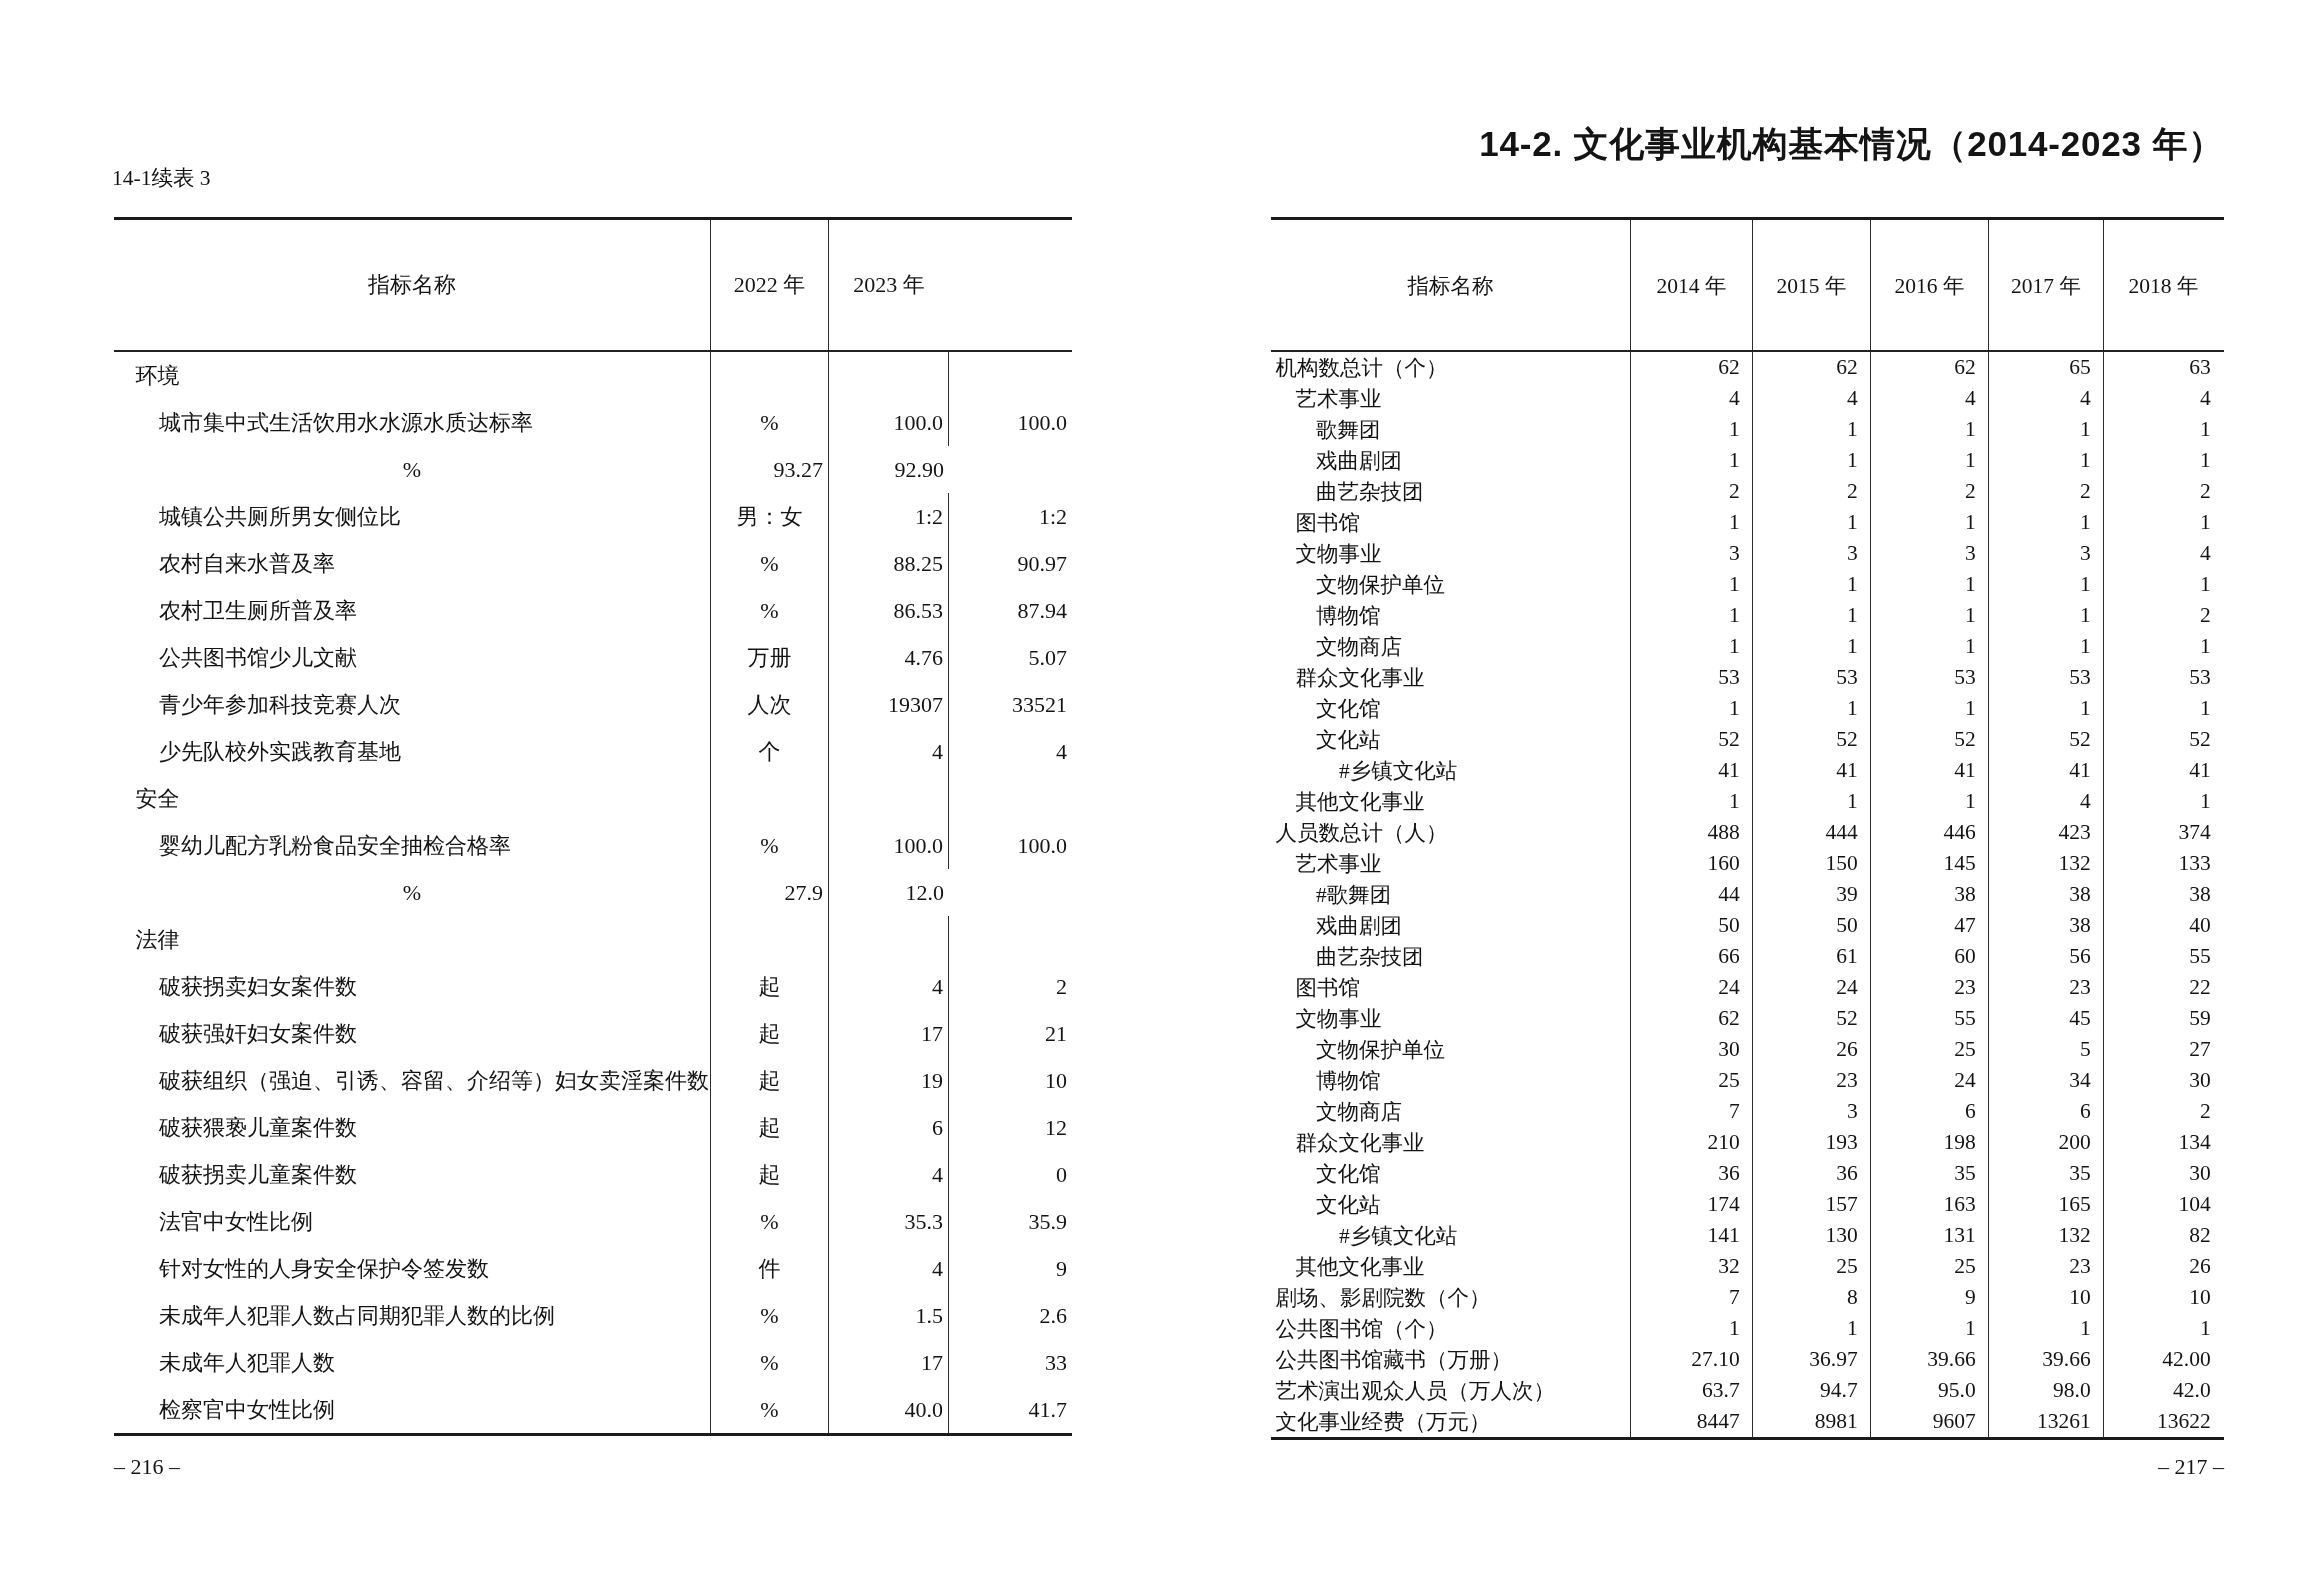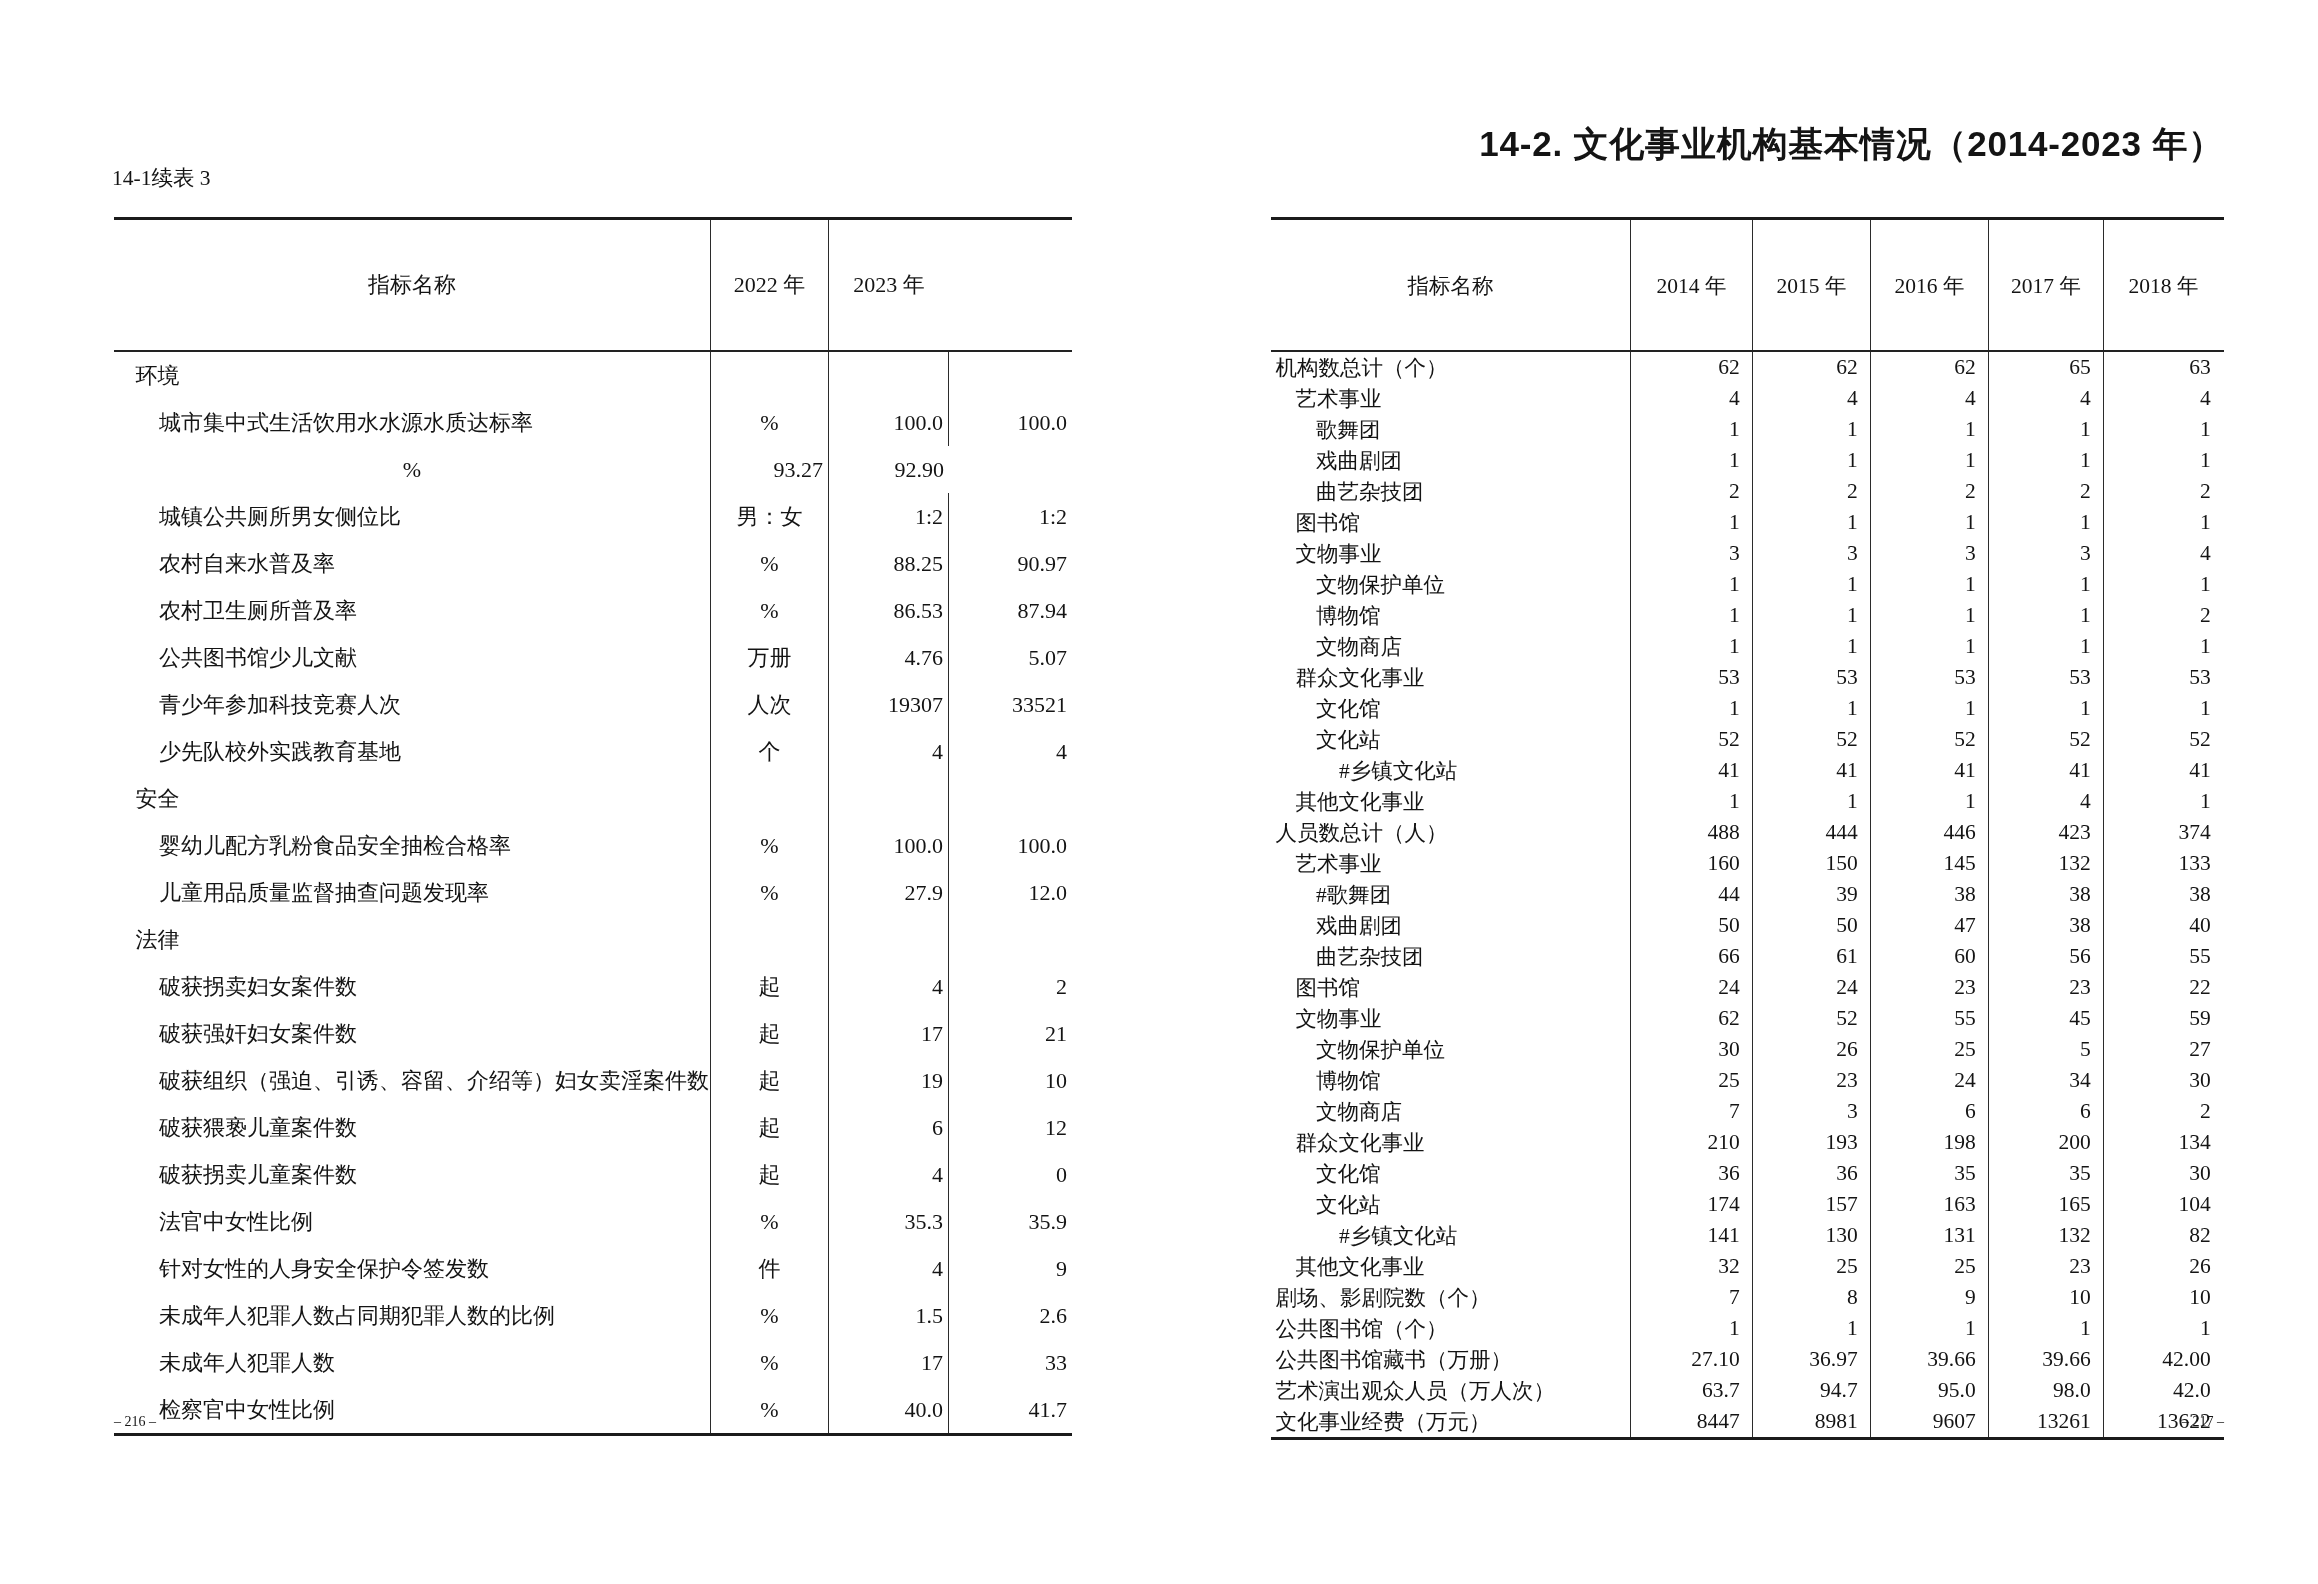--- a/index.html
+++ b/index.html
@@ -72,21 +72,21 @@
   .rt-row .rc1 { justify-content: flex-start; }
   .rt-row .rc2, .rt-row .rc3, .rt-row .rc4, .rt-row .rc5, .rt-row .rc6 {
     justify-content: flex-end; padding-right: 12.3px;
   }
   .rt-row .rc1.ind0 { padding-left: 4.6px; }
   .rt-row .rc1.ind1 { padding-left: 24.6px; }
   .rt-row .rc1.ind2 { padding-left: 45px; }
   .rt-row .rc1.ind3 { padding-left: 68px; }
 
   
-  .pageno { position: absolute; top: 1414px; font-size: 14px; }
+  .pageno { position: absolute; top: 1454px; font-size: 22px; }
   .pageno.pleft { left: 114px; }
   .pageno.pright { left: 1271px; width: 953px; text-align: right; }
 </style>
 </head>
 <body>
 
 <div class="canvas">
 
   <div class="cont-label">14-1续表 3</div>
 
@@ -156,21 +156,20 @@
           <div class="c c3"></div>
           <div class="c c4"></div>
         </div>
         <div class="lt-row">
           <div class="c c1 ind1">婴幼儿配方乳粉食品安全抽检合格率</div>
           <div class="c c2">%</div>
           <div class="c c3">100.0</div>
           <div class="c c4">100.0</div>
         </div>
         <div class="lt-row">
-          <div class="c c1 ind1">儿童用品质量监督抽查问题发现率</div>
           <div class="c c2">%</div>
           <div class="c c3">27.9</div>
           <div class="c c4">12.0</div>
         </div>
         <div class="lt-row">
           <div class="c c1 ind0">法律</div>
           <div class="c c2"></div>
           <div class="c c3"></div>
           <div class="c c4"></div>
         </div>

